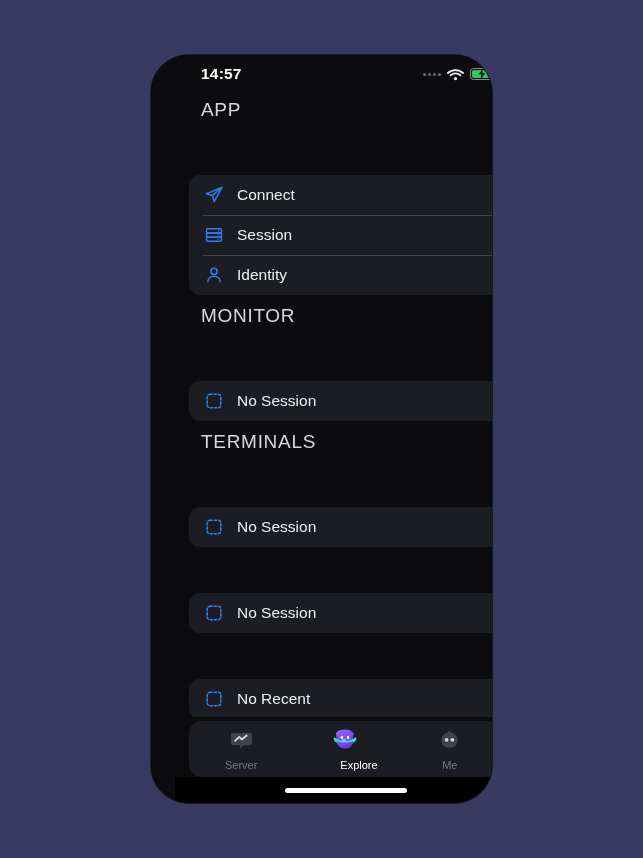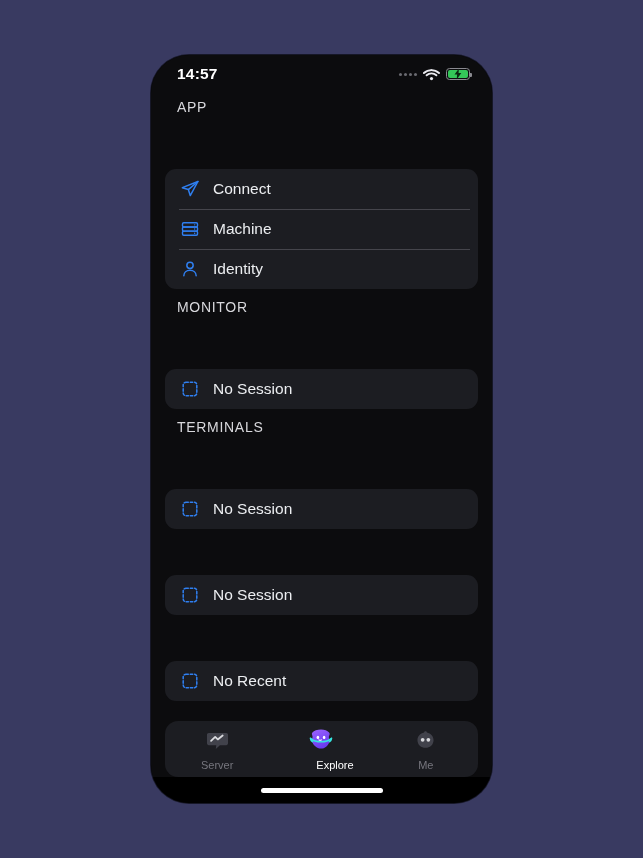--- a/index.html
+++ b/index.html
@@ -30,20 +30,21 @@
   #phone-screen {
     position: absolute;
     left: 0; top: 0;
     width: 341px;
     height: 748px;
     background: #0c0c0e;
     border-radius: 32px;
     overflow: hidden;
     display: flex;
     flex-direction: column;
+    padding-left: 24px;
   }
 
   
   #status-bar {
     height: 38px;
     flex: 0 0 38px;
     display: flex;
     align-items: center;
     justify-content: space-between;
     padding: 0 22px 0 26px;
@@ -109,21 +110,21 @@
   
   #content {
     flex: 1 1 auto;
     overflow: hidden;
     padding: 0 14px;
     box-sizing: border-box;
   }
 
   .section-header {
     color: #d8d8dc;
-    font-size: 14px;
+    font-size: 19px;
     letter-spacing: 0.7px;
     padding: 10px 12px 8px 12px;
   }
   .first-header { padding-top: 6px; }
 
   .card {
     background: #1c1d22;
     border-radius: 11px;
     overflow: hidden;
     margin-top: 46px;
@@ -265,21 +266,21 @@
           <span class="row-icon">
             <svg width="20" height="20" viewBox="0 0 24 24" fill="none" stroke="#2f7ff0" stroke-width="1.7">
               <rect x="3" y="4.5" width="18" height="5" rx="1.4"></rect>
               <rect x="3" y="9.5" width="18" height="5" rx="1.4"></rect>
               <rect x="3" y="14.5" width="18" height="5" rx="1.4"></rect>
               <circle cx="17.6" cy="7" r="0.85" fill="#2f7ff0" stroke="none"></circle>
               <circle cx="17.6" cy="12" r="0.85" fill="#2f7ff0" stroke="none"></circle>
               <circle cx="17.6" cy="17" r="0.85" fill="#2f7ff0" stroke="none"></circle>
             </svg>
           </span>
-          <span class="row-label">Machine</span>
+          <span class="row-label">Session</span>
         </div>
 
         <div class="row">
           <span class="row-icon">
             <svg width="20" height="20" viewBox="0 0 24 24" fill="none" stroke="#2f7ff0" stroke-width="1.8" stroke-linecap="round">
               <circle cx="12" cy="7.6" r="3.8"></circle>
               <path d="M4.6 20.2c0-4.1 3.3-6.6 7.4-6.6s7.4 2.5 7.4 6.6"></path>
             </svg>
           </span>
           <span class="row-label">Identity</span>

